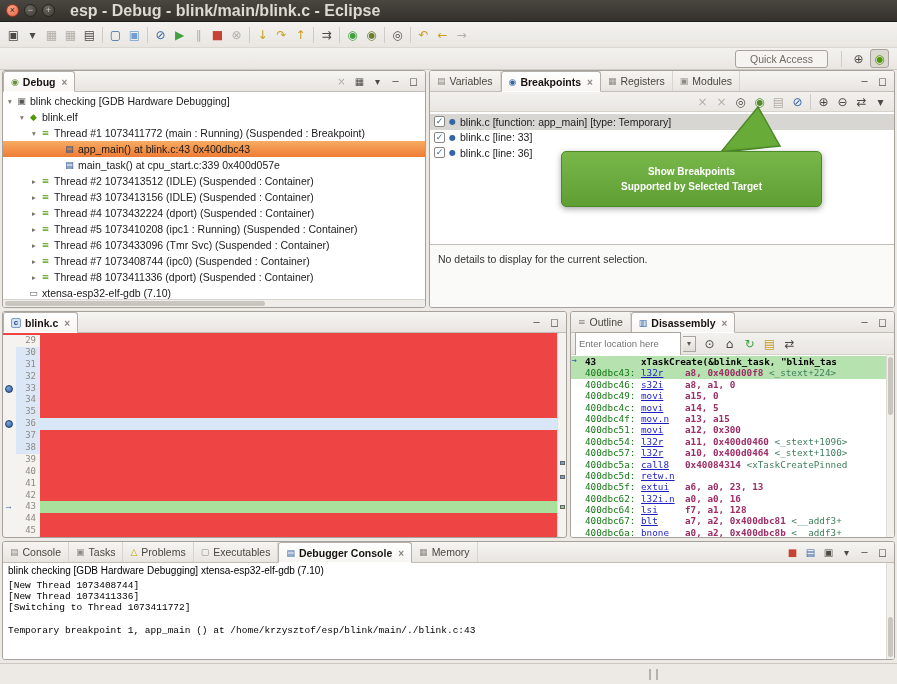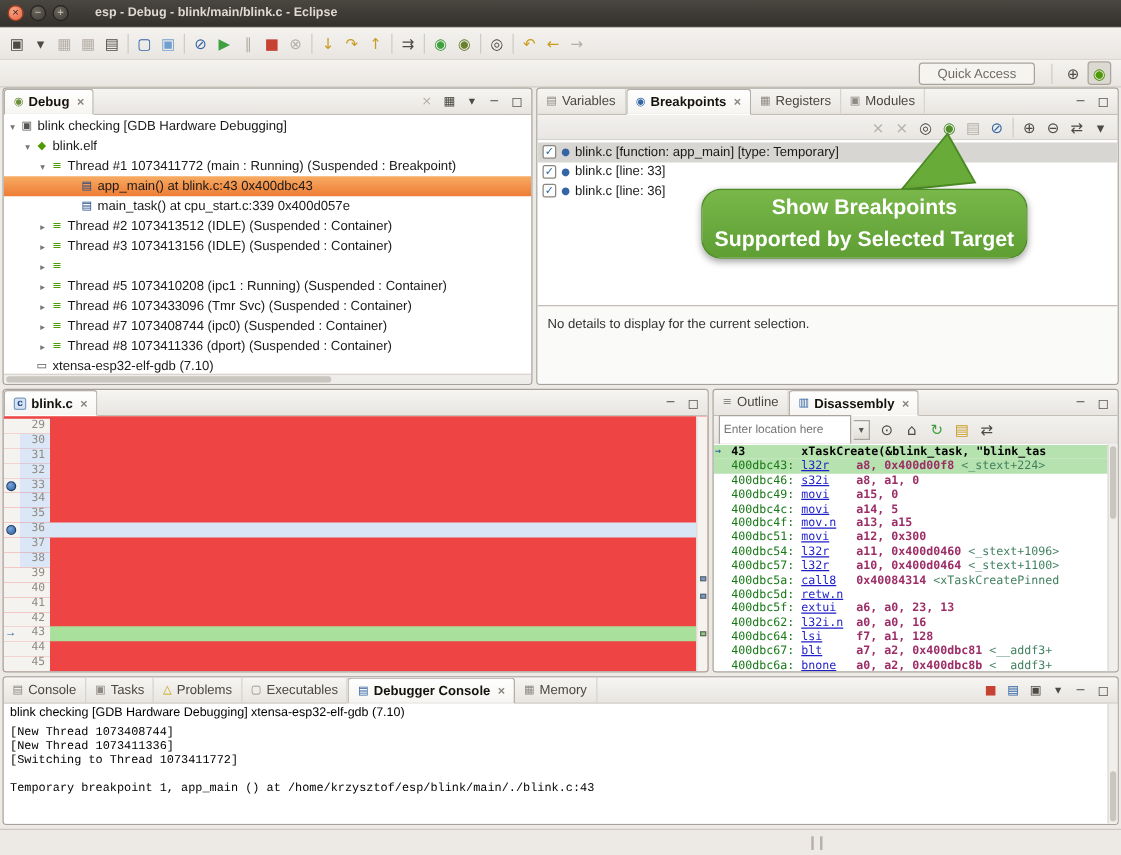--- a/index.html
+++ b/index.html
@@ -23,21 +23,21 @@
     width:13px; height:13px; border-radius:50%;
     display:flex; align-items:center; justify-content:center;
     font-size:9px; line-height:1; color:#3a2018;
     background:radial-gradient(circle at 35% 30%, #f8a487, #e66341);
     border:1px solid #9e3c22;
   }
   .winbtn.dark {
     background:radial-gradient(circle at 35% 30%, #6a665e, #3e3b35);
     border:1px solid #26241f; color:#c8c4bb;
   }
-  .wintitle { color:#dedad2; font-size:10px; font-weight:bold; margin-left:16px; white-space:nowrap; }
+  .wintitle { color:#dedad2; font-size:16px; font-weight:bold; margin-left:10px; white-space:nowrap; }
   
   .toolbar {
     position:absolute; left:0; width:897px;
     background:linear-gradient(#f4f2ef,#e9e6e2);
     display:flex; align-items:center; padding:0 4px;
   }
   .toolbar.row1 { top:22px; height:26px; border-bottom:1px solid #dbd7d1; }
   .toolbar.row2 { top:48px; height:22px; border-bottom:1px solid #cfcbc5; justify-content:flex-end; gap:4px; }
   .tbi {
     width:19px; height:19px; flex:none;
@@ -118,23 +118,23 @@
     width:11px; height:11px; border:1px solid #8a867f; background:#fff; border-radius:2px;
     font-size:9px; line-height:9px; text-align:center; color:#2d6da3; flex:none;
   }
   .cb::before { content:"✓"; }
   .bp-ico { color:#3465a4; font-size:8px; font-family:"DejaVu Sans",sans-serif; flex:none; }
   .bp-detail { flex:1; background:#fafaf8; border-top:1px solid #c2beb7; padding:8px; font-size:10.5px; color:#333; }
   
   .bp-tooltip {
     position:absolute; left:561px; top:151px; width:261px; height:56px;
     background:linear-gradient(#79b74a,#5e9e33);
-    border:1px solid #4c8a27; border-radius:16px;
+    border:1px solid #4c8a27; border-radius:5px;
     box-shadow:0 2px 6px rgba(0,0,0,.35);
-    color:#fff; font-weight:bold; font-size:17px;
+    color:#fff; font-weight:bold; font-size:10px;
     display:flex; flex-direction:column; align-items:center; justify-content:center;
     line-height:1.55; z-index:30; text-align:center;
   }
   .bp-tooltip-arrow { position:absolute; left:712px; top:106px; z-index:29; }
   
   .editor-body { flex:1; display:flex; background:#ef4444; overflow:hidden; }
   .ed-lines { flex:1; padding-top:2px; overflow:hidden; }
   .ed-line { display:flex; height:11.9px; }
   .ed-gutter { width:13px; flex:none; background:#f4f3f0; position:relative; }
   .bp-dot {
@@ -343,20 +343,21 @@
         <span class="tree-ind" style="width: 26px;"></span>
         <span class="tree-exp">▸</span>
         <span class="tree-ico" style="color: rgb(78, 154, 6);">≡</span>
         <span class="tree-label">Thread #3 1073413156 (IDLE) (Suspended : Container)</span>
       </div>
 
       <div class="tree-row">
         <span class="tree-ind" style="width: 26px;"></span>
         <span class="tree-exp">▸</span>
         <span class="tree-ico" style="color: rgb(78, 154, 6);">≡</span>
+        <span class="tree-label">Thread #4 1073432224 (dport) (Suspended : Container)</span>
       </div>
 
       <div class="tree-row">
         <span class="tree-ind" style="width: 26px;"></span>
         <span class="tree-exp">▸</span>
         <span class="tree-ico" style="color: rgb(78, 154, 6);">≡</span>
         <span class="tree-label">Thread #5 1073410208 (ipc1 : Running) (Suspended : Container)</span>
       </div>
 
       <div class="tree-row">

